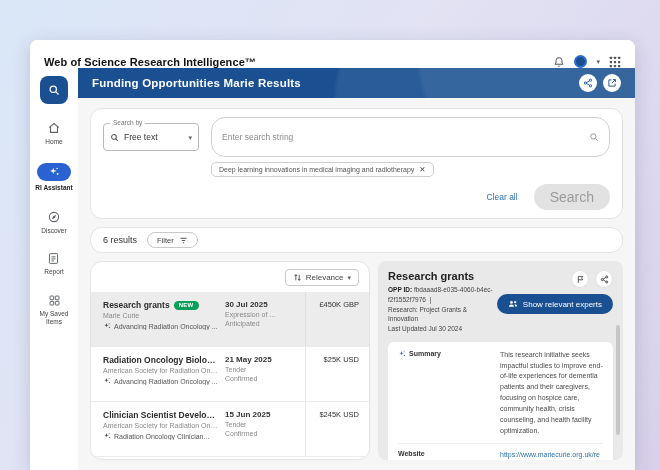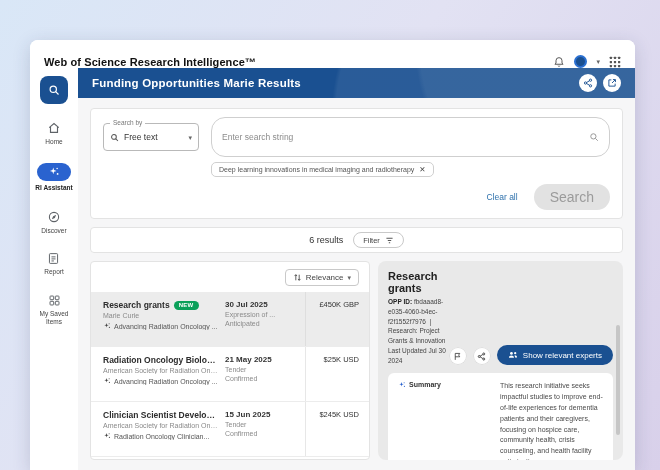--- a/index.html
+++ b/index.html
@@ -35,40 +35,40 @@
     background-image:radial-gradient(circle at 75% 140%, rgba(255,255,255,.07) 0 38%, transparent 39%),
                      radial-gradient(circle at 88% -60%, rgba(255,255,255,.06) 0 30%, transparent 31%);}
   .banner-title { color:#fff; font-size:11.5px; font-weight:bold; letter-spacing:.2px; }
   .banner-actions { margin-left:auto; display:flex; gap:6px; }
   .circle-btn { width:18px; height:18px; border-radius:50%; background:#fff; color:#1a5091;
     display:flex; align-items:center; justify-content:center; cursor:pointer; }
 
   .content { flex:1; min-height:0; padding:10px 12px; display:flex; flex-direction:column; gap:8px; overflow:hidden; }
 
   
-  .card { background:#fff; border:1px solid #e3e3e3; border-radius:4px; }
+  .card { background:#fff; border:1px solid #e3e3e3; border-radius:12px; }
   .search-card { padding:8px 12px 8px 12px; }
   .search-row { display:flex; align-items:center; gap:12px; }
   .search-by { position:relative; border:1px solid #b9b9b9; border-radius:4px; width:96px; height:28px;
     display:flex; align-items:center; gap:5px; padding:0 6px; cursor:pointer; background:#fff; }
   .search-by .legend { position:absolute; top:-5px; left:6px; background:#fff; font-size:6.5px; color:#777; padding:0 3px; }
   .search-by .mode { font-size:8.5px; color:#333; flex:1; }
   .search-input { flex:1; height:40px; border:1px solid #cfcfcf; border-radius:14px; display:flex; align-items:center; padding:0 10px; background:#fff; }
   .search-input input { border:none; outline:none; flex:1; font-size:8.5px; color:#333; background:transparent; font-family:inherit; }
   .search-input input::placeholder { color:#8c8c8c; }
   .chip-row { margin:5px 0 0 108px; display:flex; }
   .chip { display:flex; align-items:center; gap:5px; border:1px solid #cfcfcf; border-radius:5px; padding:2px 7px;
     font-size:7px; color:#555; background:#fff; cursor:pointer; }
   .chip .x { font-size:7.5px; color:#444; }
   .actions-row { display:flex; justify-content:flex-end; align-items:center; gap:16px; margin-top:7px; }
   .clear-all { font-size:8.5px; color:#2f72ad; cursor:pointer; }
   .search-btn { background:#e2e2e2; color:#9b9b9b; font-size:14px; padding:5px 16px; border-radius:14px; cursor:pointer; }
 
   
-  .results-bar { height:26px; flex:0 0 26px; display:flex; align-items:center; gap:10px; padding:0 12px;justify-content:center; }
+  .results-bar { height:26px; flex:0 0 26px; display:flex; align-items:center; gap:10px; padding:0 12px; }
   .results-count { font-size:9px; color:#333; }
   .filter-chip { display:flex; align-items:center; gap:5px; border:1px solid #c9c9c9; border-radius:13px; padding:2.5px 9px;
     font-size:7.5px; color:#444; cursor:pointer; background:#fff; }
 
   
   .panels { flex:1; min-height:0; display:flex; gap:8px; }
   .list-card { flex:0 0 280px; display:flex; flex-direction:column; overflow:hidden; }
   .sort-row { display:flex; justify-content:flex-end; padding:7px 10px 6px; }
   .sort-pill { display:flex; align-items:center; gap:4px; border:1px solid #c9c9c9; border-radius:4px; padding:3px 7px;
     font-size:8px; color:#444; cursor:pointer; background:#fff; }
@@ -91,21 +91,21 @@
   .r-date { font-size:8px; font-weight:bold; color:#333; }
   .r-sub { font-size:7px; color:#8a8a8a; margin-top:2px; }
 
   
   .detail-card { flex:1; background:#e9e9e9; border-radius:8px; padding:9px 10px; overflow:hidden; position:relative; min-width:0; }
   .detail-header { display:flex; }
   .dh-left { flex:1; min-width:0; }
   .d-title { font-size:11px; font-weight:bold; color:#222; }
   .d-meta { font-size:6.5px; color:#444; margin-top:3px; line-height:1.5; }
   .d-meta b { color:#222; }
-  .dh-right { display:flex; flex-direction:row; align-items:flex-end; gap:6px; }
+  .dh-right { display:flex; flex-direction:column; align-items:flex-end; gap:6px; }
   .dh-icons { display:flex; gap:6px; }
   .dh-icons .circle-btn { color:#333; box-shadow:0 0 0 1px #ddd inset; }
   .experts-btn { background:#1a5091; color:#fff; font-size:8px; padding:5px 11px; border-radius:13px;
     display:flex; align-items:center; gap:5px; cursor:pointer; white-space:nowrap; }
   .detail-body { background:#fff; border-radius:6px; margin-top:8px; padding:2px 10px; }
   .frow { display:flex; gap:10px; padding:6px 0; border-bottom:1px solid #f0f0f0; }
   .frow:last-child { border-bottom:none; }
   .f-label { flex:0 0 92px; font-size:7px; font-weight:bold; color:#333; display:flex; align-items:flex-start; gap:3px; }
   .f-value { flex:1; font-size:7px; color:#4a4a4a; line-height:1.55; min-width:0; }
   .f-value.link { color:#2f72ad; word-break:break-all; cursor:pointer; }

